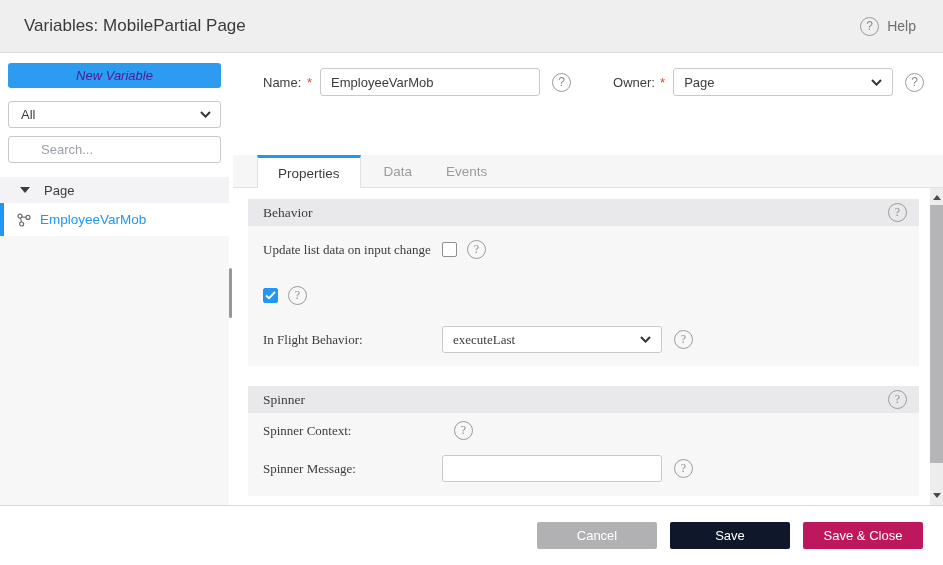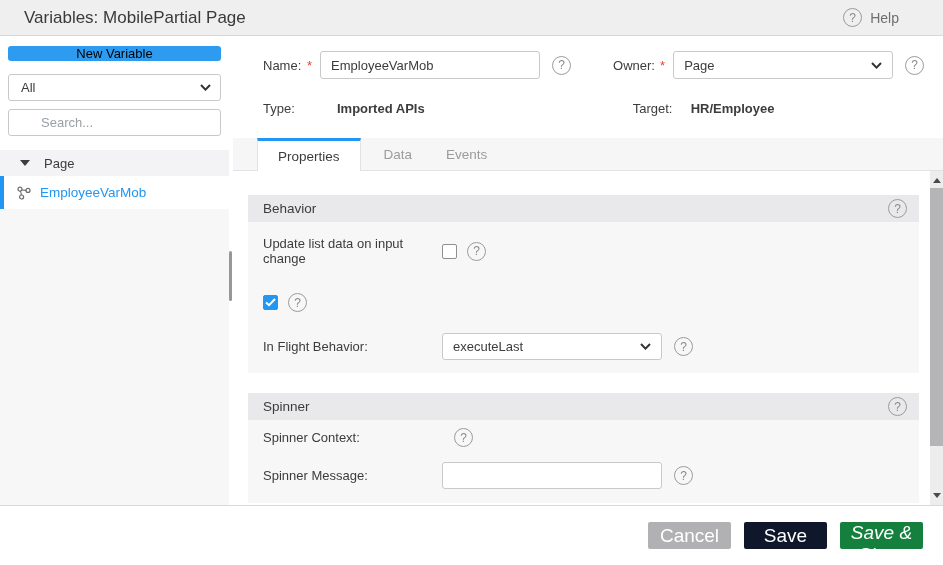--- a/index.html
+++ b/index.html
@@ -1,37 +1,37 @@
 <!DOCTYPE html>
 <html><head>
 <meta charset="utf-8">
 <style>
   * { margin:0; padding:0; box-sizing:border-box; }
   html,body { width:943px; height:565px; overflow:hidden; background:#fff;
     font-family:"Liberation Sans","DejaVu Sans",sans-serif; color:#3c3c3c; }
   .app { width:943px; height:565px; display:flex; flex-direction:column; }
 
   
-  .header { flex:none; height:36px; background:#efefef; border-bottom:1px solid #d8d8d8;
-    display:flex; align-items:center; justify-content:space-between; padding:0 44px 0 24px; }
+  .header { flex:none; height:53px; background:#efefef; border-bottom:1px solid #d8d8d8;
+    display:flex; align-items:center; justify-content:space-between; padding:0 27px 0 24px; }
   .title { font-size:17px; color:#3a3a3a; }
   .help { display:flex; align-items:center; gap:8px; font-size:14px; color:#6f6f6f; cursor:pointer; }
 
   .qicon { display:inline-flex; align-items:center; justify-content:center; flex:none;
     width:19px; height:19px; border:1px solid #9b9b9b; border-radius:50%;
     font-size:12px; color:#8a8a8a; background:transparent; }
 
   
   .body { flex:1; min-height:0; display:flex; }
 
   
   .sidebar { flex:none; width:233px; background:#fff; display:flex; flex-direction:column; position:relative; }
   .side-controls { padding:10px 12px 0 8px; }
-  .btn-new { display:block; width:100%; height:15px; background:#2d9bf0; color:#000000; border:none;
-    border-radius:3px; font-size:13px; font-family:inherit; cursor:pointer; }
+  .btn-new { display:block; width:100%; height:25px; background:#2d9bf0; color:#4c1d95; border:none;
+    border-radius:3px; font-size:13px; font-family:inherit; cursor:pointer;font-style:italic; }
   .sbox { height:27px; border:1px solid #c9c9ca; border-radius:3px; background:#fff;
     display:flex; align-items:center; padding:0 9px 0 12px; font-size:13px; }
   .filter { margin-top:13px; justify-content:space-between; cursor:pointer; }
   .search { margin-top:8px; gap:8px; padding-left:24px; }
   .search input { border:none; outline:none; flex:1; font-size:13px; font-family:inherit; color:#3c3c3c; background:transparent; }
   .search input::placeholder { color:#9aa0a6; }
   .tree { margin-top:14px; flex:1; background:#f7f7f8; width:229px; }
   .tree-group { height:26px; display:flex; align-items:center; padding-left:20px; gap:14px;
     background:#f3f3f5; font-size:13px; cursor:pointer; }
   .tree-item { height:33px; background:#fff; border-left:4px solid #2196f3; display:flex;
@@ -60,21 +60,21 @@
   
   .tabbar { flex:none; height:33px; background:#f6f6f7; border-bottom:1px solid #e2e2e4;
     display:flex; padding-left:24px;gap:12px; }
   .tab { display:flex; align-items:center; padding:0 11px; font-size:13.5px; color:#9b9b9b; cursor:pointer; }
   .tab.active { background:#fff; border:1px solid #e2e2e4; border-bottom:none;
     border-top:3px solid #2196f3; color:#3c3c3c; margin-bottom:-1px; padding:0 20px; }
 
   
   .scroll-area { flex:1; min-height:0; position:relative; background:#fff; }
   .scroll-content { position:absolute; left:0; right:13px; top:0; bottom:0; overflow:hidden; }
-  .panel { margin:24px 11px 0 15px; }
+  .panel { margin:11px 11px 0 15px;font-family:Liberation Serif, serif; }
   .panel.spinner { margin-top:20px; }
   .panel-header { height:27px; background:#e9e9eb; display:flex; align-items:center;
     justify-content:space-between; padding:0 12px 0 15px; font-size:13.5px; }
   .panel-body { background:#f7f7f8; padding:14px 0 13px; }
   .panel.spinner .panel-body { padding:8px 0 14px; }
   .prow { display:flex; align-items:center; padding-left:15px; font-size:13px; }
   .prow .plabel { flex:none; width:179px; }
   .prow.cb1 { margin-bottom:27px; }
   .prow.cb2 { margin-bottom:21px; }
   .prow.sp1 { margin-bottom:15px; }
@@ -90,25 +90,25 @@
   .scrollbar { position:absolute; right:0; top:0; bottom:0; width:13px; background:#ededee; }
   .sb-arrow { position:absolute; left:0; width:13px; height:15px; display:flex;
     align-items:center; justify-content:center; cursor:pointer; }
   .sb-arrow.up { top:2px; }
   .sb-arrow.down { bottom:2px; }
   .sb-thumb { position:absolute; left:0; top:17px; width:13px; height:258px; background:#b5b5b7; cursor:pointer; }
 
   
   .footer { flex:none; height:60px; background:#fff; border-top:1px solid #d9d9d9;
     display:flex; align-items:center; justify-content:flex-end; gap:13px; padding-right:20px; }
-  .fbtn { width:83px; height:27px; border:none; border-radius:2px; color:#fff;
-    font-size:19px; font-family:inherit; cursor:pointer; }
+  .fbtn { width:120px; height:27px; border:none; border-radius:2px; color:#fff;
+    font-size:13px; font-family:inherit; cursor:pointer; }
   .fbtn.cancel { background:#b1b1b3; }
   .fbtn.save { background:#0f172a; }
-  .fbtn.primary { background:#15803d;font-style:italic; }
+  .fbtn.primary { background:#be185d; }
 
   svg { display:block; }
 </style>
 </head>
 <body>
 
 <div class="app">
 
   <div class="header">
     <div class="title">Variables: MobilePartial Page</div>
@@ -169,26 +169,20 @@
           <span class="flabel w2 owner-gap">Owner:</span>
           <span class="star">*</span>
           <div class="dropdown">
             <span>Page</span>
             <svg width="11" height="7" viewBox="0 0 11 7">
                 <path d="M1 1 L5.5 5.6 L10 1" fill="none" stroke="#333" stroke-width="2"></path>
               </svg>
           </div>
           <span class="qicon hgap">?</span>
         </div>
-        <div class="form-row second">
-          <span class="flabel w1">Type:</span>
-          <span class="bold val1">Imported APIs</span>
-          <span class="flabel w2" style="margin-left:208px">Target:</span>
-          <span class="bold" style="margin-left:11px">HR/Employee</span>
-        </div>
       </div>
 
       <div class="tabbar">
         <div class="tab active">Properties</div>
         <div class="tab">Data</div>
         <div class="tab">Events</div>
       </div>
 
       <div class="scroll-area">
         <div class="scroll-content">

